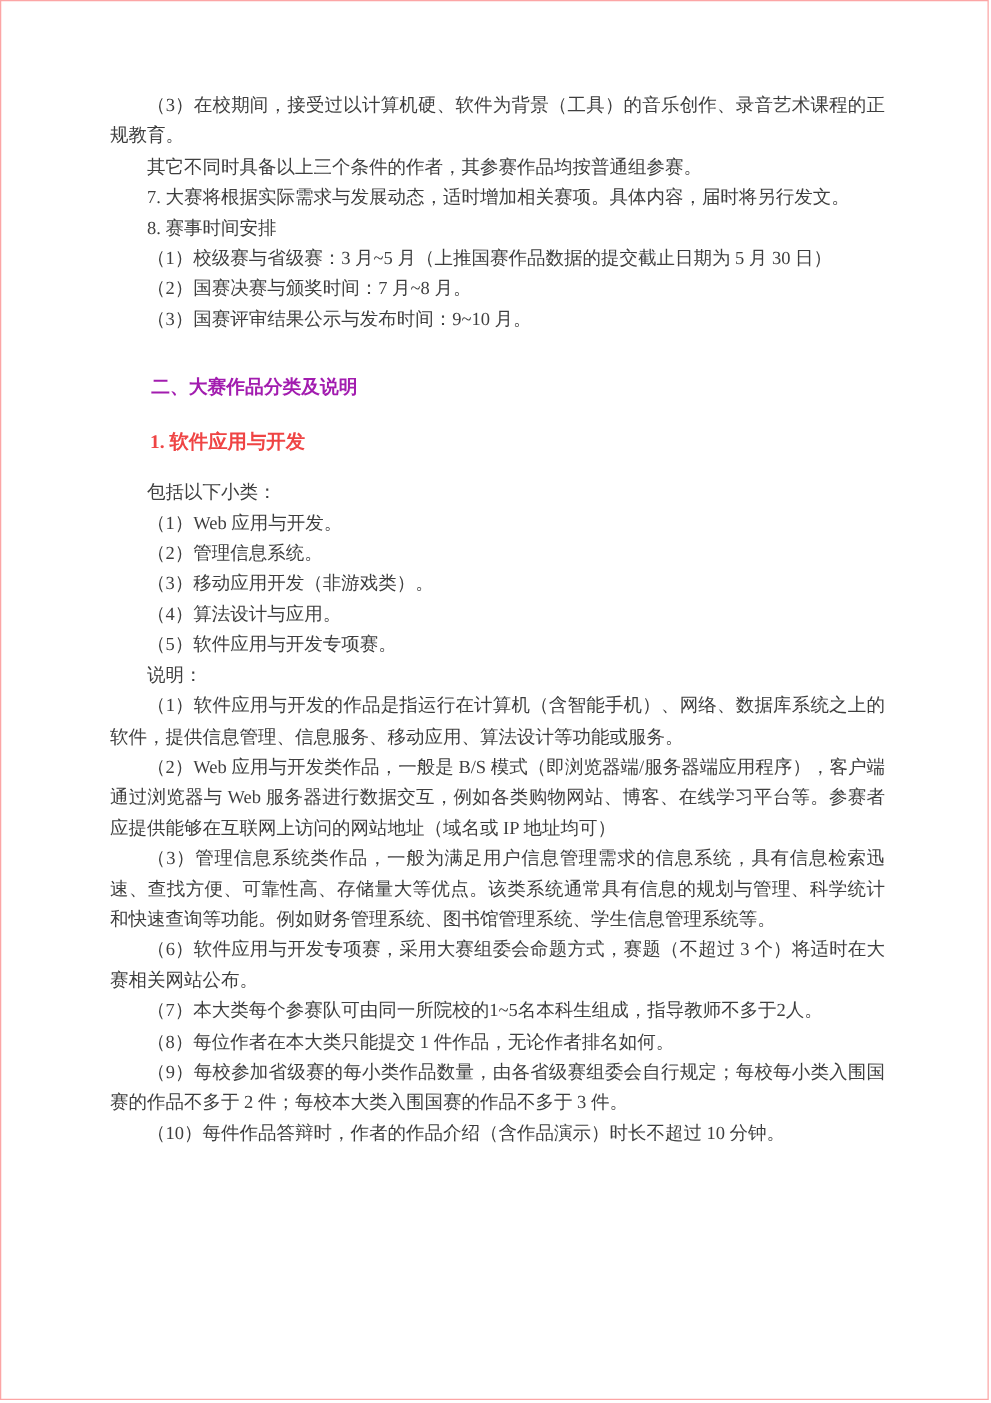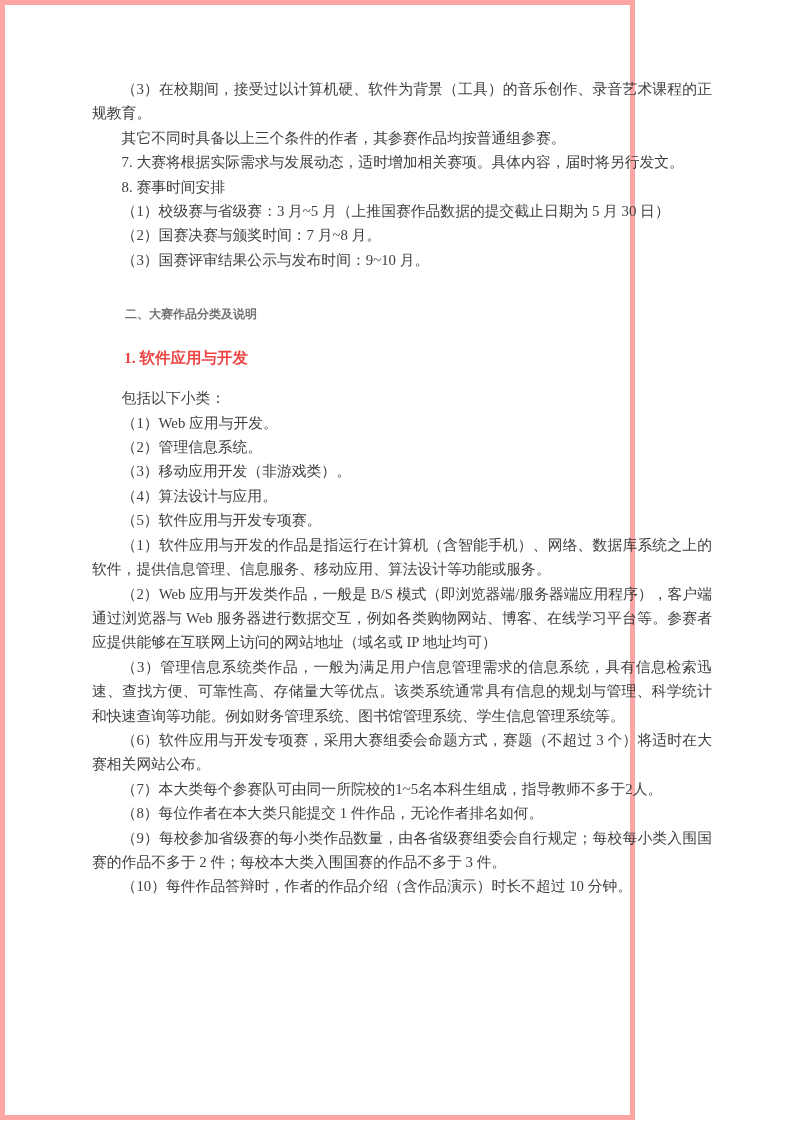--- a/index.html
+++ b/index.html
@@ -10,24 +10,24 @@
   body {
     width: 793px;
     height: 1122px;
     overflow: hidden;
     position: relative;
     font-family: "Liberation Serif", "DejaVu Serif", serif;
   }
   .page {
     position: absolute;
     left: 0; top: 0;
-    width: 635px;
+    width: 791px;
     height: 1120px;
     background: #ffffff;
-    border: 5px solid #fca5a5;
+    border: 1px solid #fca5a5;
     box-sizing: border-box;
   }
   .content {
     position: absolute;
     left: 87px;
     top: 72px;
     width: 620px;
     color: #3e3e3e;
     font-size: 14.8px;
     line-height: 24.4px;
@@ -35,24 +35,24 @@
   .para {
     margin: 0;
     text-align: justify;
     text-justify: inter-ideograph;
     text-indent: 2em;
     word-break: break-all;
   }
   .heading1 {
     margin: 29px 0 0 0;
     padding-left: 33px;
-    font-size: 12px;
+    font-size: 15px;
     line-height: 26px;
     font-weight: bold;
-    color: #737373;
+    color: #a21caf;
     text-indent: 0;
   }
   .heading2 {
     margin: 19px 0 16px 0;
     padding-left: 32px;
     font-size: 15.5px;
     line-height: 24px;
     font-weight: bold;
     color: #ef4444;
     text-indent: 0;
@@ -71,20 +71,21 @@
       <p class="para">（2）国赛决赛与颁奖时间：7 月~8 月。</p>
       <p class="para">（3）国赛评审结果公示与发布时间：9~10 月。</p>
       <h2 class="heading1">二、大赛作品分类及说明</h2>
       <h3 class="heading2">1. 软件应用与开发</h3>
       <p class="para">包括以下小类：</p>
       <p class="para">（1）Web 应用与开发。</p>
       <p class="para">（2）管理信息系统。</p>
       <p class="para">（3）移动应用开发（非游戏类）。</p>
       <p class="para">（4）算法设计与应用。</p>
       <p class="para">（5）软件应用与开发专项赛。</p>
+      <p class="para">说明：</p>
       <p class="para">（1）软件应用与开发的作品是指运行在计算机（含智能手机）、网络、数据库系统之上的软件，提供信息管理、信息服务、移动应用、算法设计等功能或服务。</p>
       <p class="para">（2）Web 应用与开发类作品，一般是 B/S 模式（即浏览器端/服务器端应用程序），客户端通过浏览器与 Web 服务器进行数据交互，例如各类购物网站、博客、在线学习平台等。参赛者应提供能够在互联网上访问的网站地址（域名或 IP 地址均可）</p>
       <p class="para">（3）管理信息系统类作品，一般为满足用户信息管理需求的信息系统，具有信息检索迅速、查找方便、可靠性高、存储量大等优点。该类系统通常具有信息的规划与管理、科学统计和快速查询等功能。例如财务管理系统、图书馆管理系统、学生信息管理系统等。</p>
       <p class="para">（6）软件应用与开发专项赛，采用大赛组委会命题方式，赛题（不超过 3 个）将适时在大赛相关网站公布。</p>
       <p class="para">（7）本大类每个参赛队可由同一所院校的1~5名本科生组成，指导教师不多于2人。</p>
       <p class="para">（8）每位作者在本大类只能提交 1 件作品，无论作者排名如何。</p>
       <p class="para">（9）每校参加省级赛的每小类作品数量，由各省级赛组委会自行规定；每校每小类入围国赛的作品不多于 2 件；每校本大类入围国赛的作品不多于 3 件。</p>
       <p class="para">（10）每件作品答辩时，作者的作品介绍（含作品演示）时长不超过 10 分钟。</p>
     </div>
 </div>

